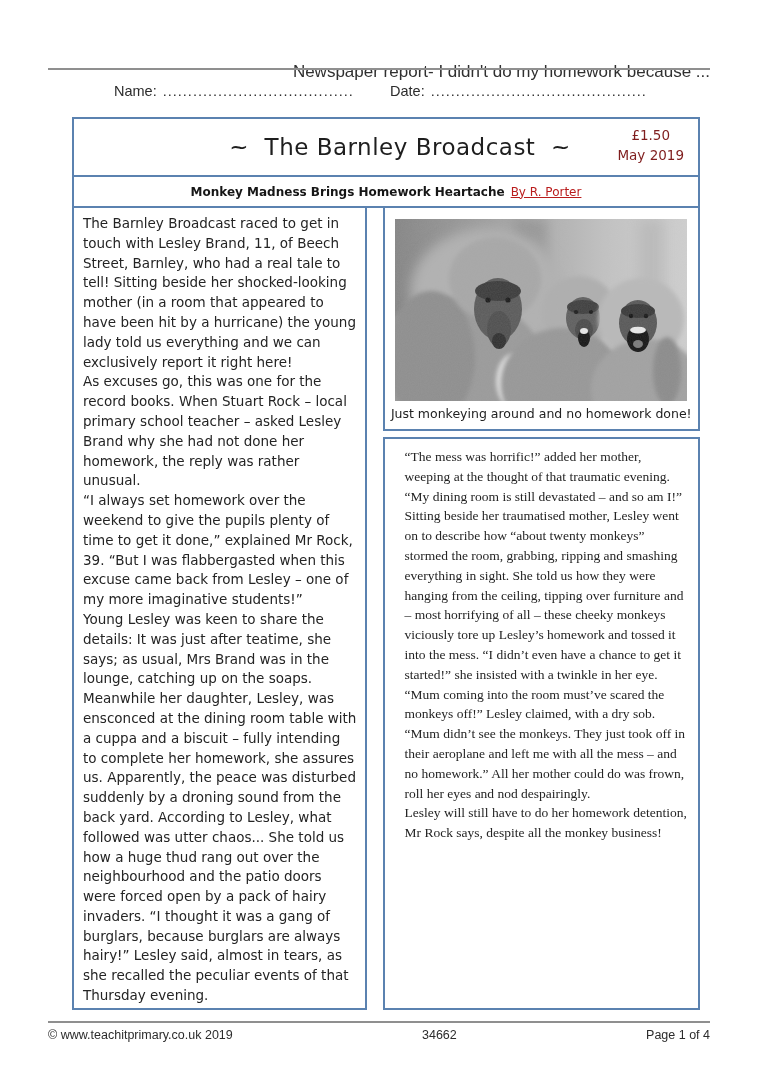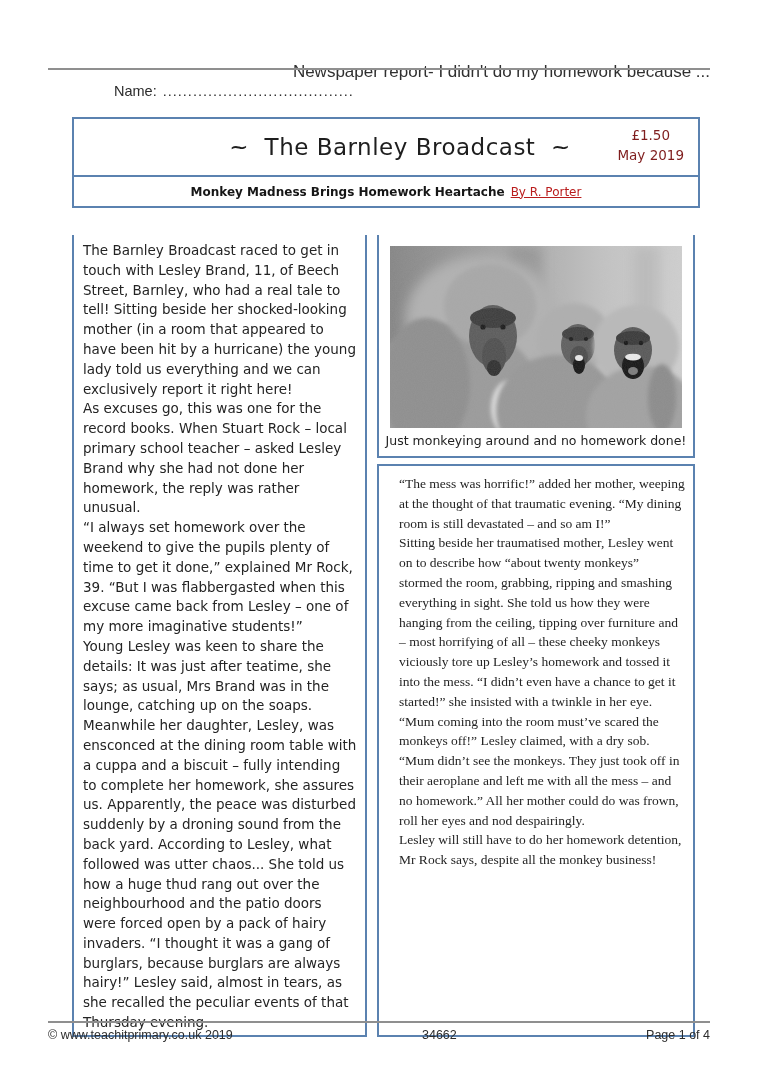--- a/index.html
+++ b/index.html
@@ -42,21 +42,21 @@
     font-size:13.5px;line-height:1.45;color:#7f1d1d;
   }
   .headline{
     height:31px;border:2px solid var(--border-blue);border-top:none;
     display:flex;align-items:center;justify-content:center;gap:6px;
     font-size:12px;color:#161616;
   }
   .headline-main{font-weight:bold;}
   .headline-byline{font-weight:normal;color:#b91c1c;text-decoration:underline;}
   
-  .columns{display:flex;height:802px;gap:10px;margin-top:27px;}
+  .columns{display:flex;height:802px;gap:16px;}
   .col-left{
     width:295px;height:100%;
     border:2px solid var(--border-blue);border-top:none;
     padding:6px 8px 0 9px;
   }
   .col-right{width:318px;height:100%;display:flex;flex-direction:column;gap:6px;}
   .photo-box{
     height:223px;border:2px solid var(--border-blue);border-top:none;
     text-align:center;padding-top:11px;
   }
@@ -87,20 +87,23 @@
 <body>
 
 <div class="sheet">
 
   <div class="hdr-title">Newspaper report- I didn't do my homework because ...</div>
   <div class="hdr-rule"></div>
 
   <div class="nd-row">
     <span class="nd-name">
       <span>Name:</span><span class="dots">......................................</span>
+    </span>
+    <span class="nd-date">
+      <span>Date:</span><span class="dots">...........................................</span>
     </span>
   </div>
 
   <div class="newspaper">
 
     <div class="masthead">
       <div class="masthead-title">~  The Barnley Broadcast  ~</div>
       <div class="masthead-price">
         <div>£1.50</div>
         <div>May 2019</div>

